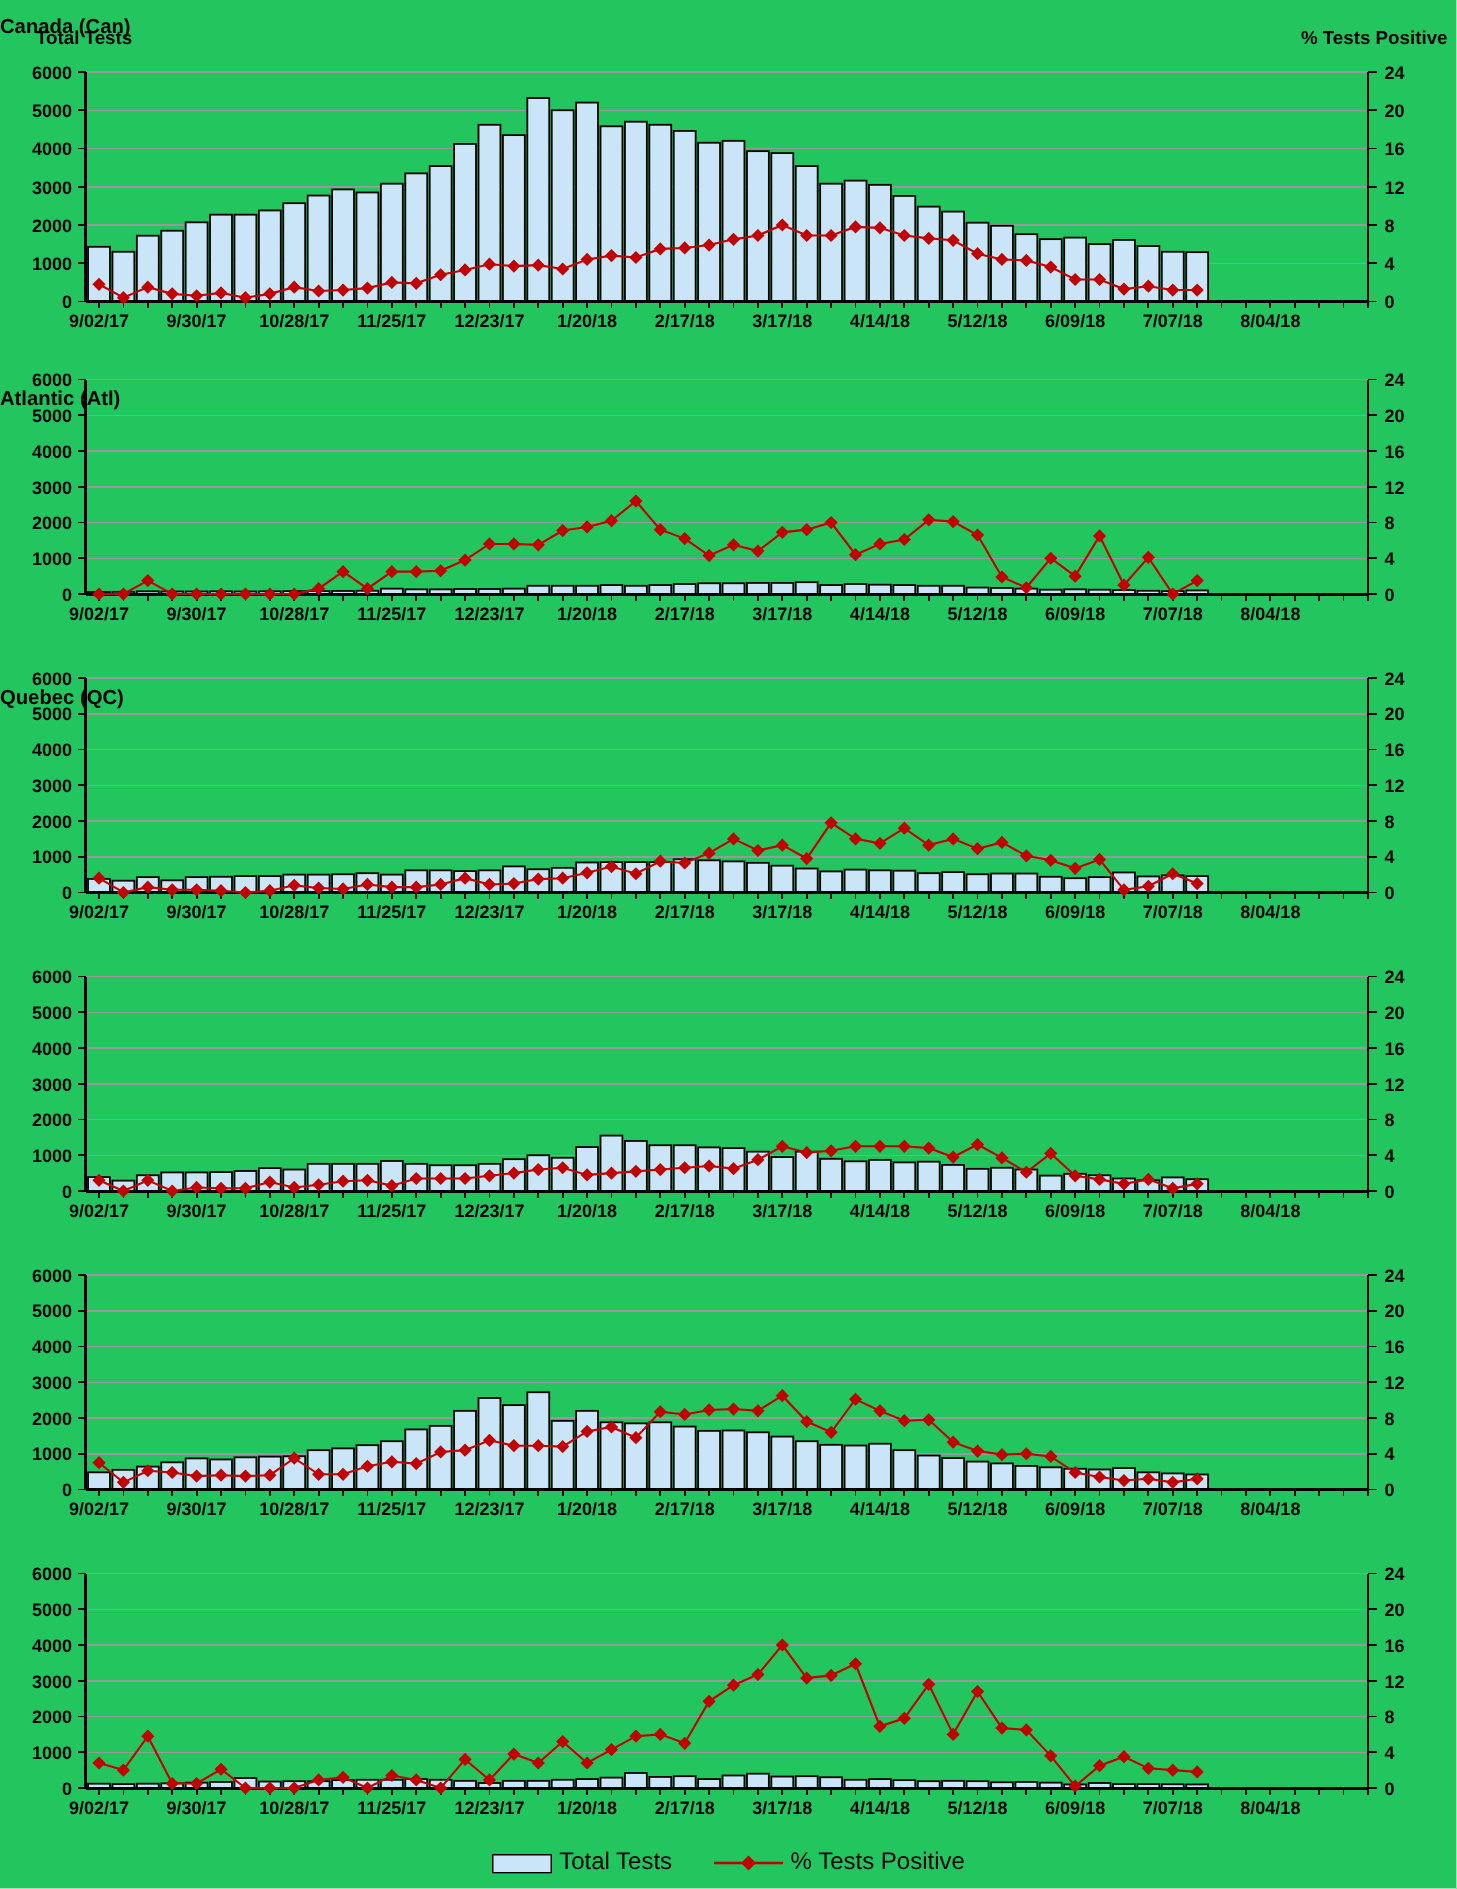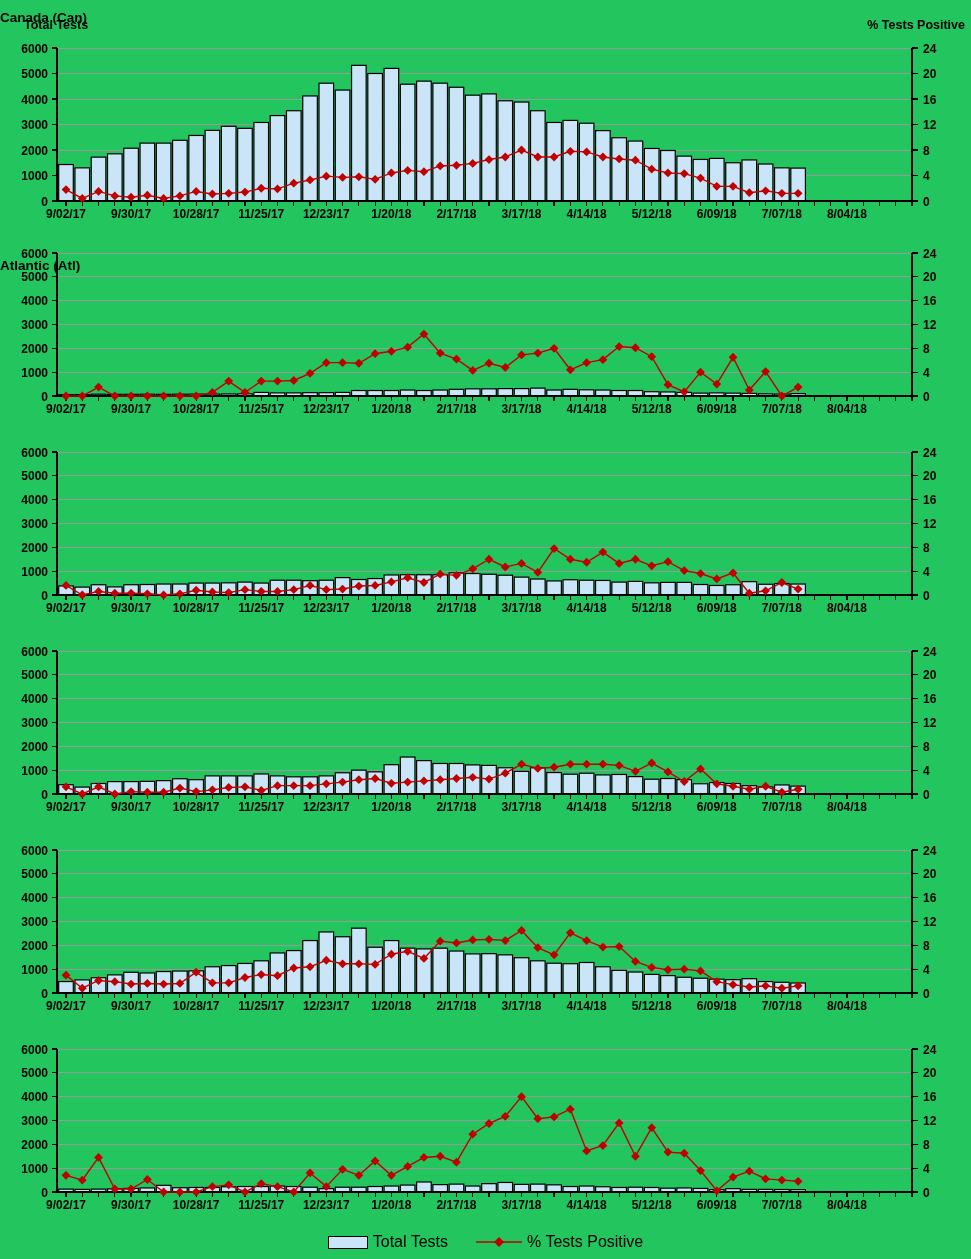--- a/index.html
+++ b/index.html
@@ -443,20 +443,21 @@
           <path d="M 728.6384615384616 127.27083333333334 L 733.0384615384615 122.87083333333334 L 737.4384615384615 127.27083333333334 L 733.0384615384615 131.67083333333335 Z" fill="#C00000"></path>
           <path d="M 744.9076923076924 160.04166666666666 L 749.3076923076924 155.64166666666665 L 753.7076923076924 160.04166666666666 L 749.3076923076924 164.44166666666666 Z" fill="#C00000"></path>
           <path d="M 761.1769230769231 141.57083333333333 L 765.5769230769231 137.17083333333332 L 769.9769230769231 141.57083333333333 L 765.5769230769231 145.97083333333333 Z" fill="#C00000"></path>
           <path d="M 777.446153846154 166 L 781.8461538461539 161.6 L 786.2461538461539 166 L 781.8461538461539 170.4 Z" fill="#C00000"></path>
           <path d="M 793.7153846153847 157.0625 L 798.1153846153846 152.6625 L 802.5153846153846 157.0625 L 798.1153846153846 161.4625 Z" fill="#C00000"></path>
         </g>
       </svg>
   </div>
 
   <div class="chart-block cb">
+    <div class="chart-title t-rest">Quebec (QC)</div>
     <svg width="971" height="199">
         <g>
           <line x1="57" x2="912" y1="142.16666666666666" y2="142.16666666666666" stroke="#999999" stroke-width="1" shape-rendering="crispEdges"></line>
           <line x1="57" x2="912" y1="118.33333333333334" y2="118.33333333333334" stroke="#999999" stroke-width="1" shape-rendering="crispEdges"></line>
           <line x1="57" x2="912" y1="94.5" y2="94.5" stroke="#999999" stroke-width="1" shape-rendering="crispEdges"></line>
           <line x1="57" x2="912" y1="70.66666666666667" y2="70.66666666666667" stroke="#999999" stroke-width="1" shape-rendering="crispEdges"></line>
           <line x1="57" x2="912" y1="46.83333333333333" y2="46.83333333333333" stroke="#999999" stroke-width="1" shape-rendering="crispEdges"></line>
           <line x1="57" x2="912" y1="23" y2="23" stroke="#999999" stroke-width="1" shape-rendering="crispEdges"></line>
         </g>
         <g>

